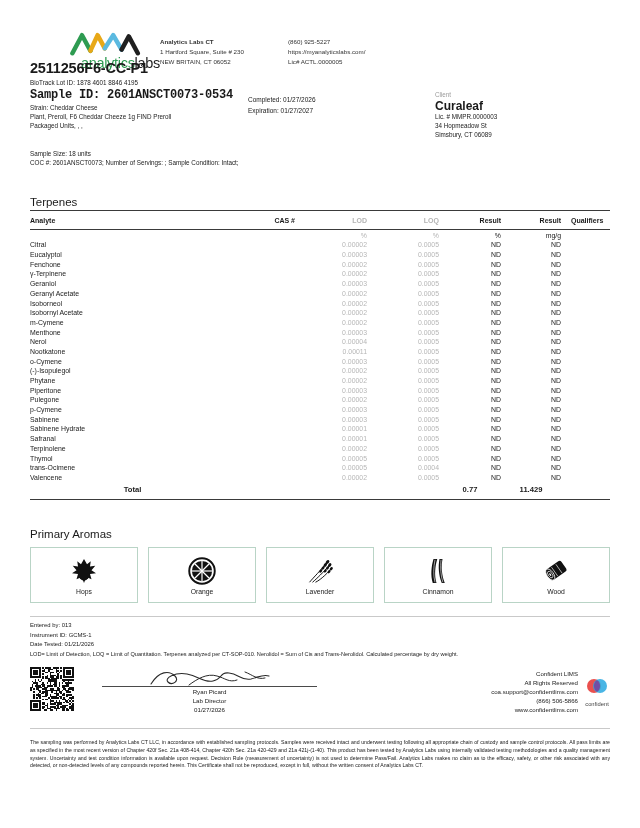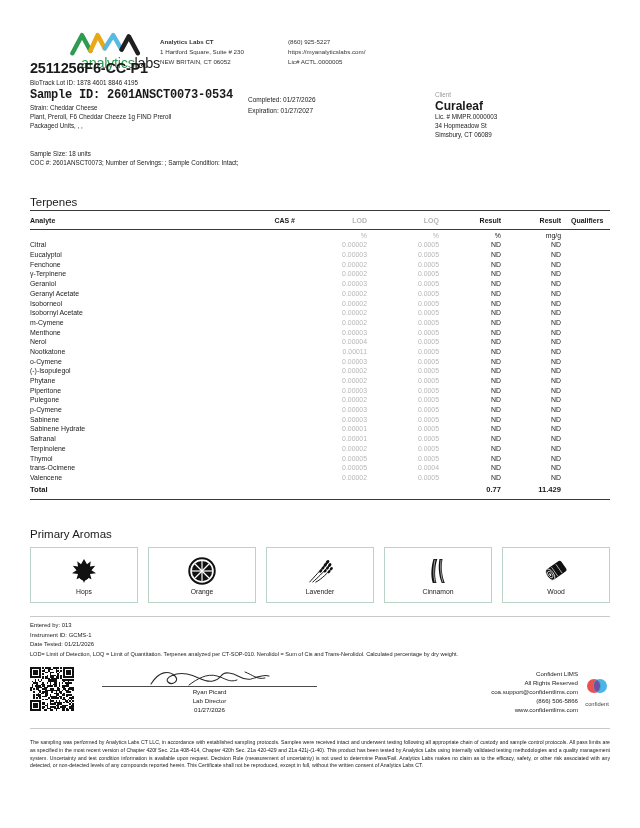--- a/index.html
+++ b/index.html
@@ -60,21 +60,21 @@
   td.lod, td.loq { text-align: right; color: #b6b6b6; }
   td.res { text-align: right; }
   td.qual { text-align: left; padding-left: 10px; }
   .col-analyte { width: 205px; }
   .col-cas { width: 60px; }
   .col-lod { width: 72px; }
   .col-loq { width: 72px; }
   .col-r1 { width: 62px; }
   .col-r2 { width: 60px; }
   .col-q { width: auto; }
-  tr.total td { font-size: 7.6px; font-weight: bold; padding-top: 2.5px; padding-bottom: 3px; }
+  tr.total td { font-size: 7.6px; font-weight: bold; padding-top: 2.5px; padding-bottom: 3px; text-align: center; }
   .bot-rule td { border-bottom: 1.3px solid #3a3a3a; padding: 0; height: 1px; }
 
   
   .aromas-title { font-size: 11.5px; margin-top: 28px; font-weight: normal; }
   .aroma-row { display: flex; gap: 10px; margin-top: 7px; }
   .aroma-card { flex: 1; border: 1px solid #b9d4c6; height: 56px;
                 display: flex; flex-direction: column; align-items: center; justify-content: center; }
   .aroma-icon { height: 32px; display: flex; align-items: center; justify-content: center; }
   .aroma-label { font-size: 6.8px; color: #222; margin-top: 1px; }
 

